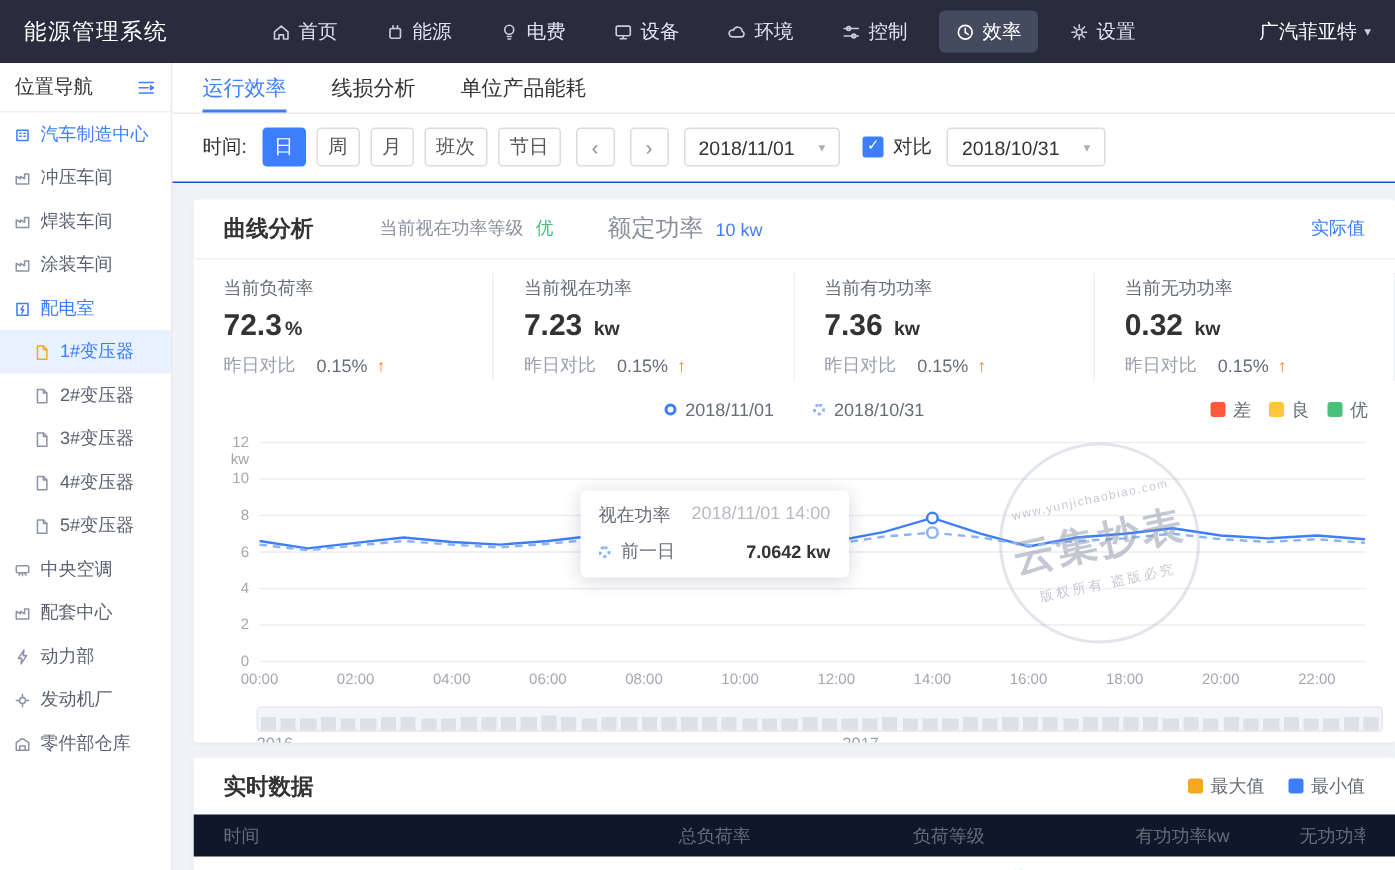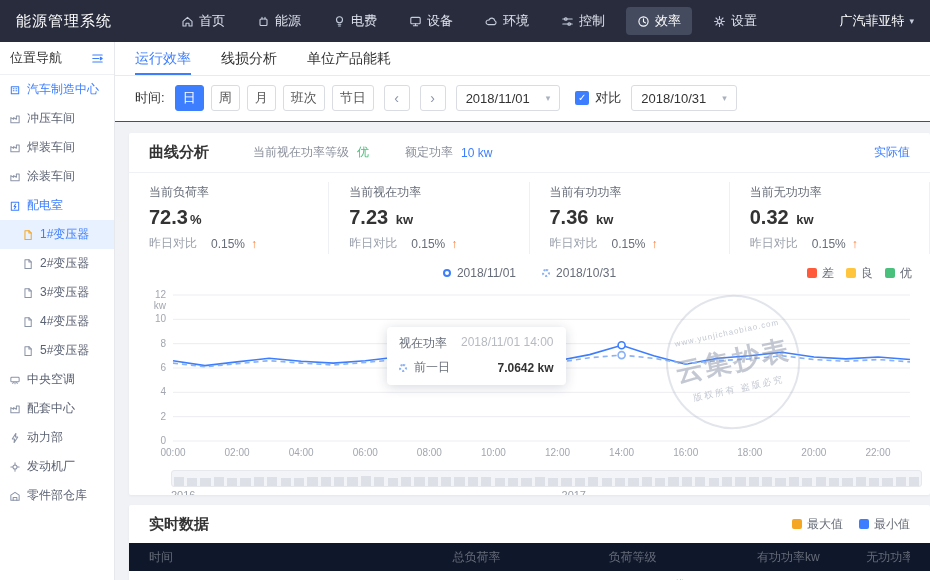--- a/index.html
+++ b/index.html
@@ -67,21 +67,21 @@
   .cmp-label { font-size:13px; color:#333; }
 
   .content { flex:1; padding:11px 0 0 14px; min-height:0;border-radius:29px; }
   .card { background:#fff; border-radius:2px; box-shadow:0 1px 3px rgba(20,30,60,.05);
     width:801px; }
   .card-head { display:flex; align-items:center; height:40px; padding:0 20px;
     border-bottom:1px solid #f0f1f4; }
   .card-title { font-size:15px; font-weight:bold; color:#333; }
   .meta-label { font-size:12px; color:#8a8f9b; margin-left:44px; }
   .meta-green { font-size:12px; color:#49c07c; margin-left:8px; }
-  .meta-label2 { font-size:12px; color:#8a8f9b; margin-left:36px; }
+  .meta-label2 { font-size:16px; color:#8a8f9b; margin-left:36px; }
   .meta-blue { font-size:12px; color:#3d7eff; margin-left:8px; }
   .head-link { margin-left:auto; font-size:12px; color:#3d7eff; cursor:pointer; }
 
   
   .stats { display:flex; padding:9px 0 7px 0; }
   .stat { flex:1; padding:2px 20px; border-right:1px solid #eef0f3; }
   .stat-label { font-size:12px; color:#666c78; }
   .stat-value { font-size:20px; font-weight:bold; color:#333; margin-top:5px; }
   .stat-unit { font-size:13px; font-weight:bold; margin-left:2px; }
   .stat-sub { display:flex; align-items:center; gap:14px; font-size:12px; color:#9aa0ab;

